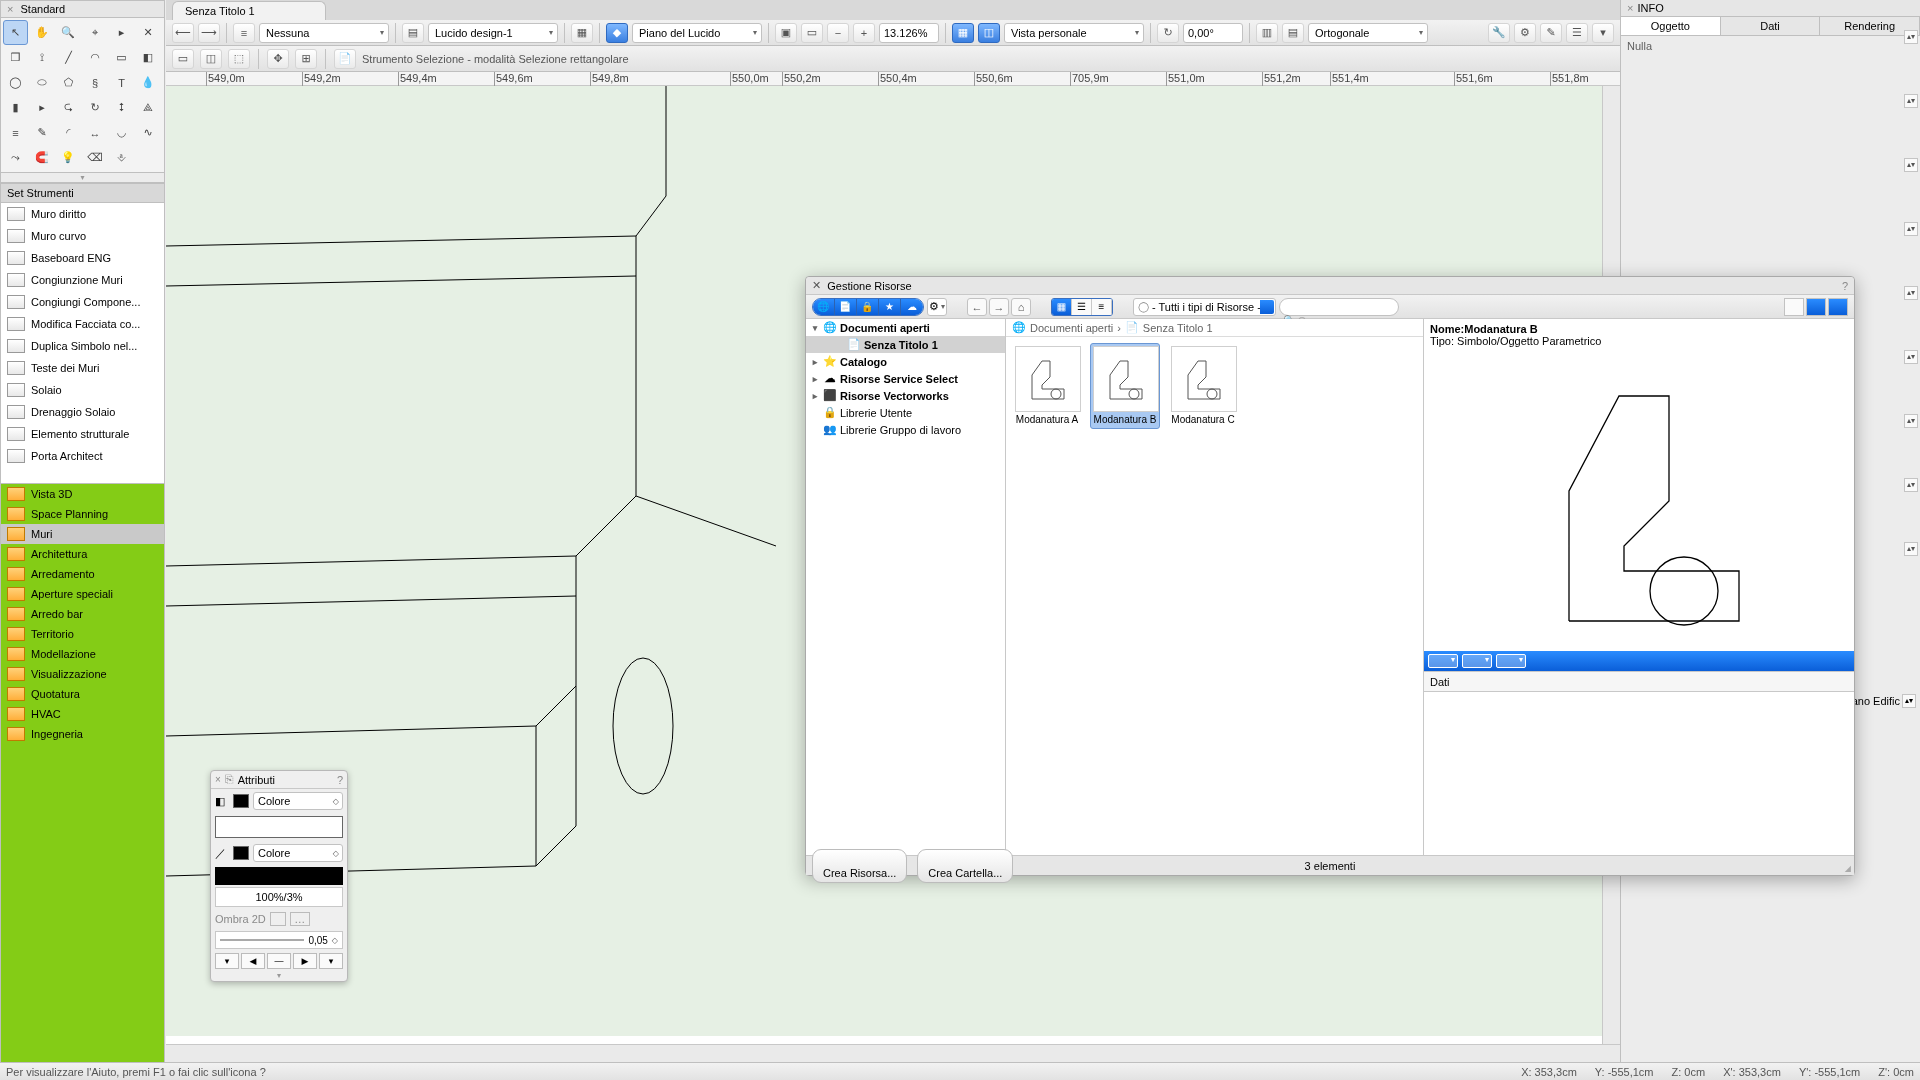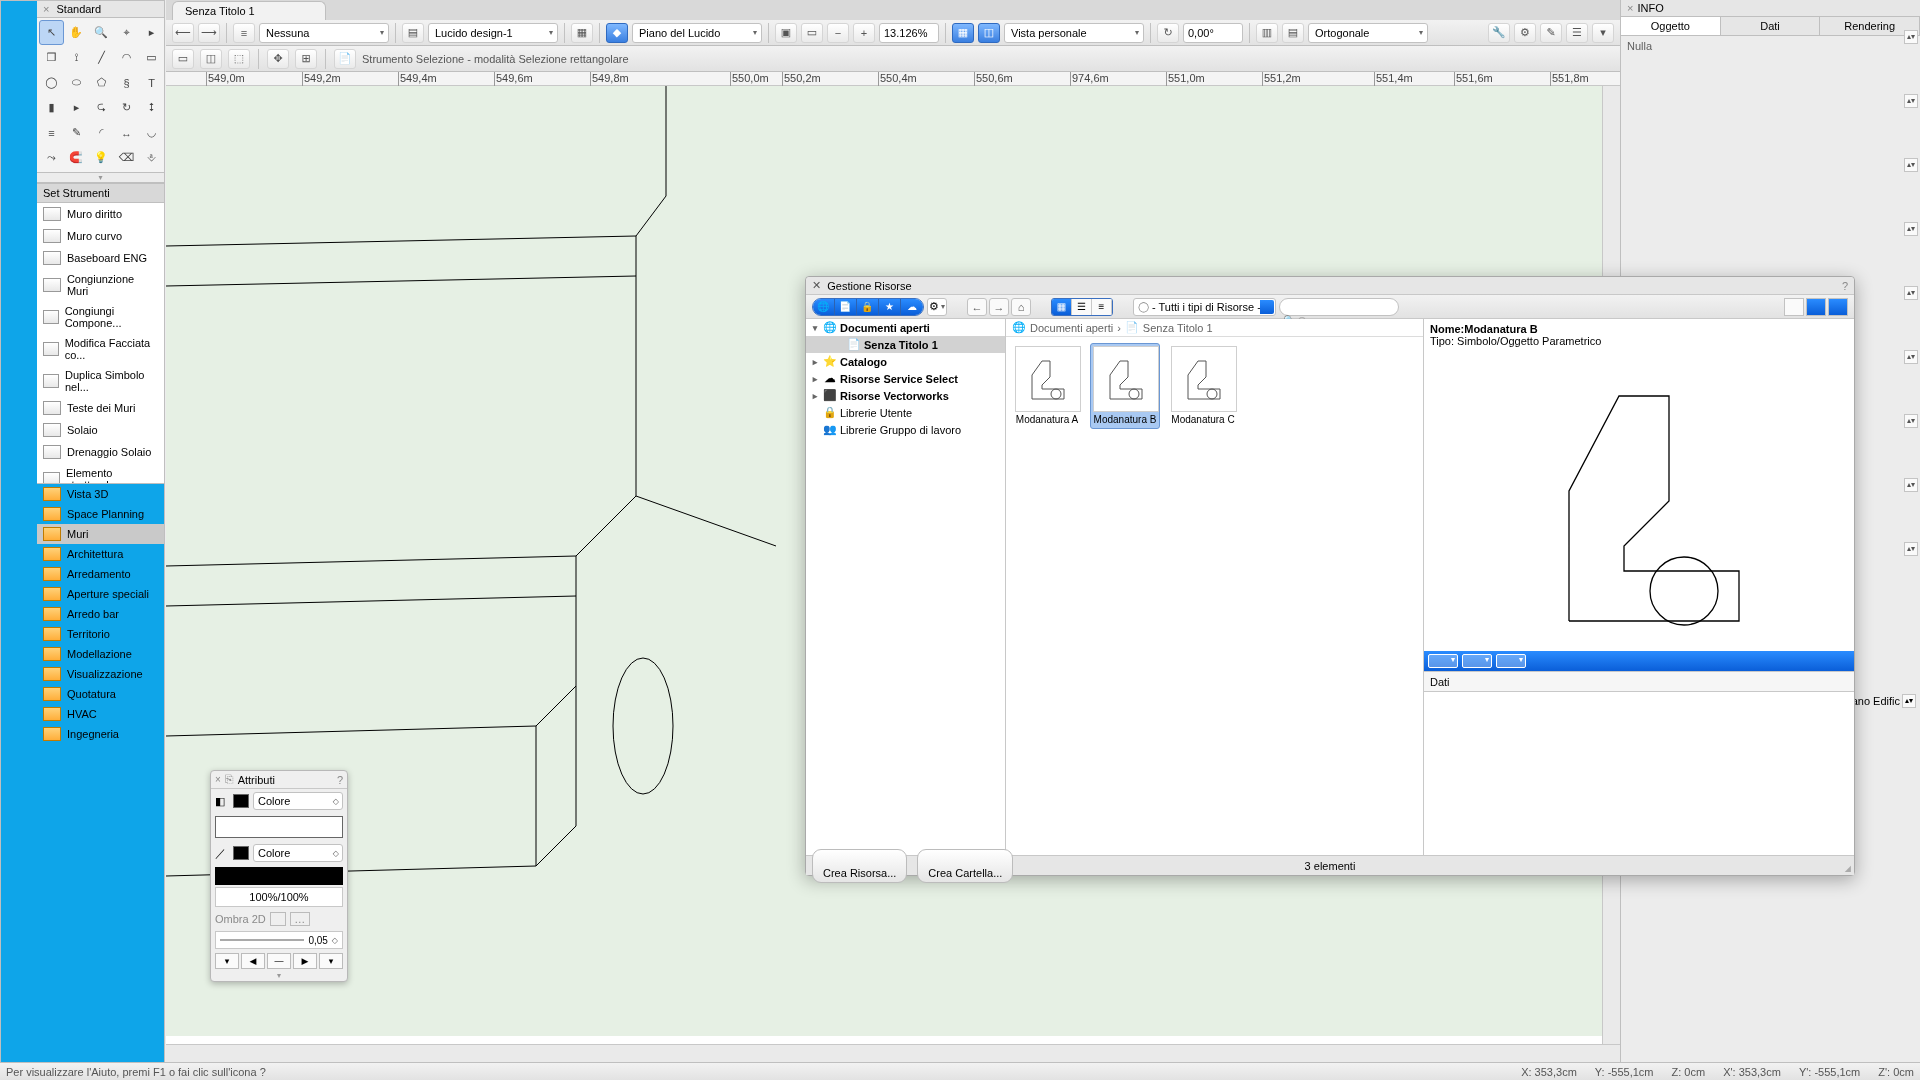--- a/index.html
+++ b/index.html
@@ -1,21 +1,21 @@
 <!DOCTYPE html>
 <html><head>
 <meta charset="utf-8">
 <style>
 * { box-sizing: border-box; margin: 0; padding: 0; font-family: "Lucida Grande", Arial, sans-serif; font-size: 11px; }
 html, body { width: 1920px; height: 1080px; overflow: hidden; background: #ececec; }
 
 
 #standard-panel {
   position: absolute; left: 0; top: 0; width: 165px; height: 1075px;
-  background: #0ea5e9; border: 1px solid #bfbfbf; padding-left: 36px;
+  background: #84cc16; border: 1px solid #bfbfbf;
 }
 #standard-title { padding: 2px 6px; background: #e6e6e6; border-bottom: 1px solid #bfbfbf; }
 #standard-title .x { color: #888; margin-right: 4px; cursor: default; }
 #tool-grid {
   display: grid; grid-template-columns: repeat(6, 1fr); gap: 0px; padding: 2px;
   border-bottom: 1px solid #bfbfbf; background: #f3f3f3;
 }
 .tool-btn {
   width: 25px; height: 25px; display:flex; align-items:center; justify-content:center;
   border: 1px solid transparent; border-radius: 3px; color:#444;
@@ -427,24 +427,24 @@
   <div id="ruler">
       <div class="rtick" style="left: 40px;">549,0m</div>
       <div class="rtick" style="left: 136px;">549,2m</div>
       <div class="rtick" style="left: 232px;">549,4m</div>
       <div class="rtick" style="left: 328px;">549,6m</div>
       <div class="rtick" style="left: 424px;">549,8m</div>
       <div class="rtick" style="left: 520px; margin-left: 44px;">550,0m</div>
       <div class="rtick" style="left: 616px; text-align: center;">550,2m</div>
       <div class="rtick" style="left: 712px;">550,4m</div>
       <div class="rtick" style="left: 808px;">550,6m</div>
-      <div class="rtick" style="left: 904px;">974,6m</div>
+      <div class="rtick" style="left: 904px;">705,9m</div>
       <div class="rtick" style="left: 1000px;">551,0m</div>
       <div class="rtick" style="left: 1096px;">551,2m</div>
-      <div class="rtick" style="left: 1208px;">551,4m</div>
+      <div class="rtick" style="left: 1164px;">551,4m</div>
       <div class="rtick" style="left: 1288px;">551,6m</div>
       <div class="rtick" style="left: 1384px;">551,8m</div>
     </div>
 
   <div id="canvas-wrap">
     <svg width="1460" height="960">
       <g stroke="#000" fill="none" stroke-width="1">
 
         <polyline points="0,160 470,150 500,110 500,0"></polyline>
         <polyline points="0,200 470,190 470,150"></polyline>
@@ -508,21 +508,21 @@
       <span class="sw white" style="flex:1;height:22px;"></span>
     </div>
   <div class="attr-row">
     <span style="width:14px;">／</span>
     <span class="sw"></span>
     <div class="csel">
         <span>Colore</span>
       </div>
   </div>
   <div class="wideblack"></div>
-  <div class="pct"><span>100%/100%</span></div>
+  <div class="pct"><span>100%/3%</span></div>
   <div class="ombra">
     <span>Ombra 2D</span>
     <span class="box"></span>
     <span class="dots">…</span>
   </div>
   <div class="slider">
     <div class="track"></div>
       <span class="val">0,05</span>
       <span style="font-size:8px;color:#666;">◇</span>
   </div>

